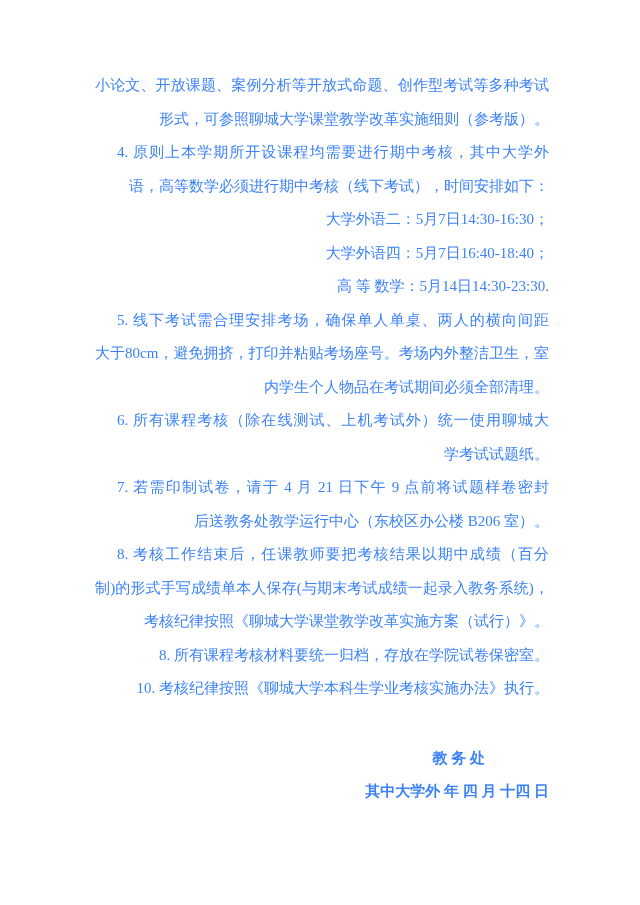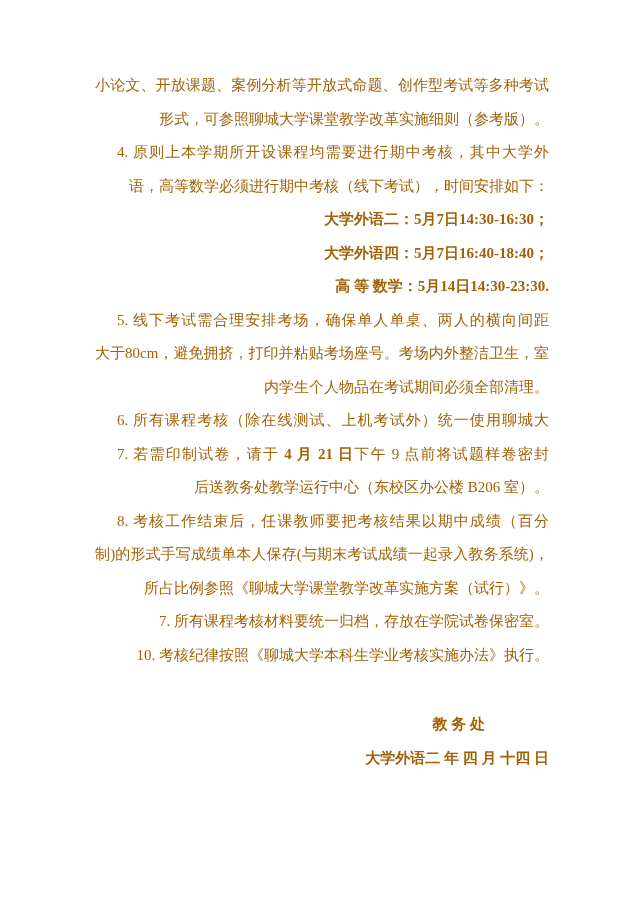--- a/index.html
+++ b/index.html
@@ -7,21 +7,21 @@
     padding: 0;
     background: #ffffff;
   }
   .page {
     position: relative;
     width: 627px;
     height: 905px;
     background: #ffffff;
     overflow: hidden;
     font-family: "Liberation Serif", "DejaVu Serif", serif;
-    color: #a16207;
+    color: #3b82f6;
   }
   .content {
     position: absolute;
     left: 95px;
     top: 69px;
     width: 454px;
     font-size: 15px;
     line-height: 33.5px;
   }
   .ln {
@@ -31,21 +31,21 @@
   }
   
   .ln.j {
     text-align: justify;
     text-align-last: justify;
   }
   
   .ln.i1 { text-indent: 22px; }
   
   .ln.i2 { text-indent: 25px; }
-  .b { font-weight: bold; }
+  .b { font-weight: normal; }
   .sig-dept {
     text-align: right;
     padding-right: 64px;
     font-weight: bold;
     height: 33.5px;
     margin-top: 36px;
   }
   .sig-date {
     text-align: right;
     padding-right: 0;
@@ -63,25 +63,26 @@
     <div class="ln">形式，可参照聊城大学课堂教学改革实施细则（参考版）。</div>
     <div class="ln j i1">4. 原则上本学期所开设课程均需要进行期中考核，其中大学外</div>
     <div class="ln">语，高等数学必须进行期中考核（线下考试），时间安排如下：</div>
     <div class="ln i2 b">大学外语二：5月7日14:30-16:30；</div>
     <div class="ln i2 b">大学外语四：5月7日16:40-18:40；</div>
     <div class="ln i2 b">高 等 数学：5月14日14:30-23:30.</div>
     <div class="ln j i1">5. 线下考试需合理安排考场，确保单人单桌、两人的横向间距</div>
     <div class="ln j">大于80cm，避免拥挤，打印并粘贴考场座号。考场内外整洁卫生，室</div>
     <div class="ln">内学生个人物品在考试期间必须全部清理。</div>
     <div class="ln j i1">6. 所有课程考核（除在线测试、上机考试外）统一使用聊城大</div>
+    <div class="ln">学考试试题纸。</div>
     <div class="ln j i1"><span>7. 若需印制试卷，请于 </span><span class="b">4 月 21 日</span><span>下午 9 点前将试题样卷密封</span></div>
     <div class="ln">后送教务处教学运行中心（东校区办公楼 B206 室）。</div>
     <div class="ln j i1">8. 考核工作结束后，任课教师要把考核结果以期中成绩（百分</div>
     <div class="ln j">制)的形式手写成绩单本人保存(与期末考试成绩一起录入教务系统)，</div>
-    <div class="ln">所占比例参照《聊城大学课堂教学改革实施方案（试行）》。</div>
-    <div class="ln i1">7. 所有课程考核材料要统一归档，存放在学院试卷保密室。</div>
+    <div class="ln">考核纪律按照《聊城大学课堂教学改革实施方案（试行）》。</div>
+    <div class="ln i1">8. 所有课程考核材料要统一归档，存放在学院试卷保密室。</div>
     <div class="ln i1">10. 考核纪律按照《聊城大学本科生学业考核实施办法》执行。</div>
 
     <div class="sig-dept">教 务 处</div>
-    <div class="sig-date">大学外语二 年 四 月 十四 日</div>
+    <div class="sig-date">其中大学外 年 四 月 十四 日</div>
 
   </div>
 </div>
 
 </body></html>

